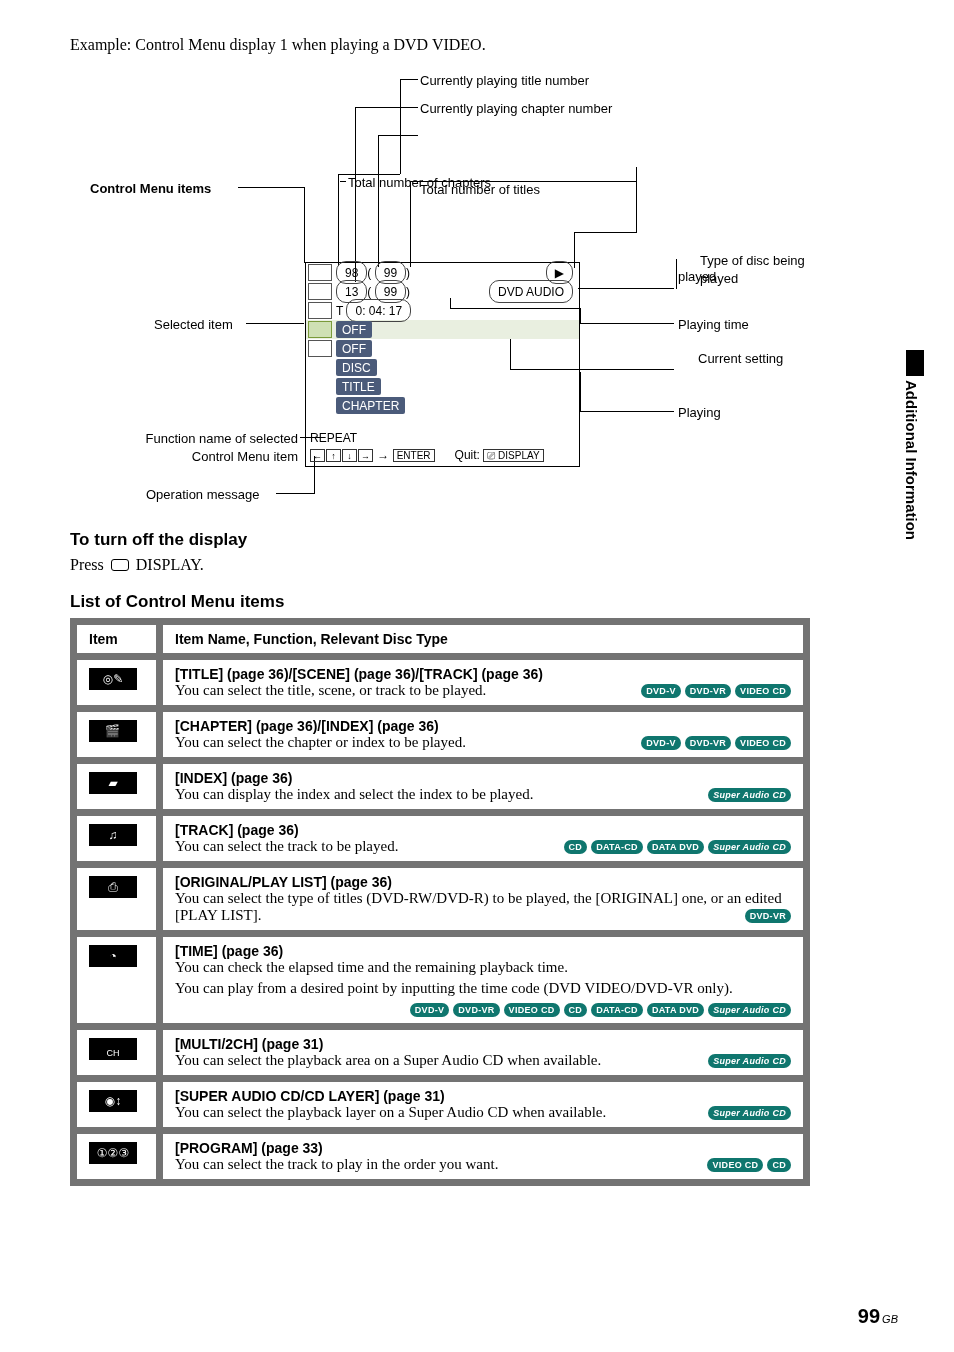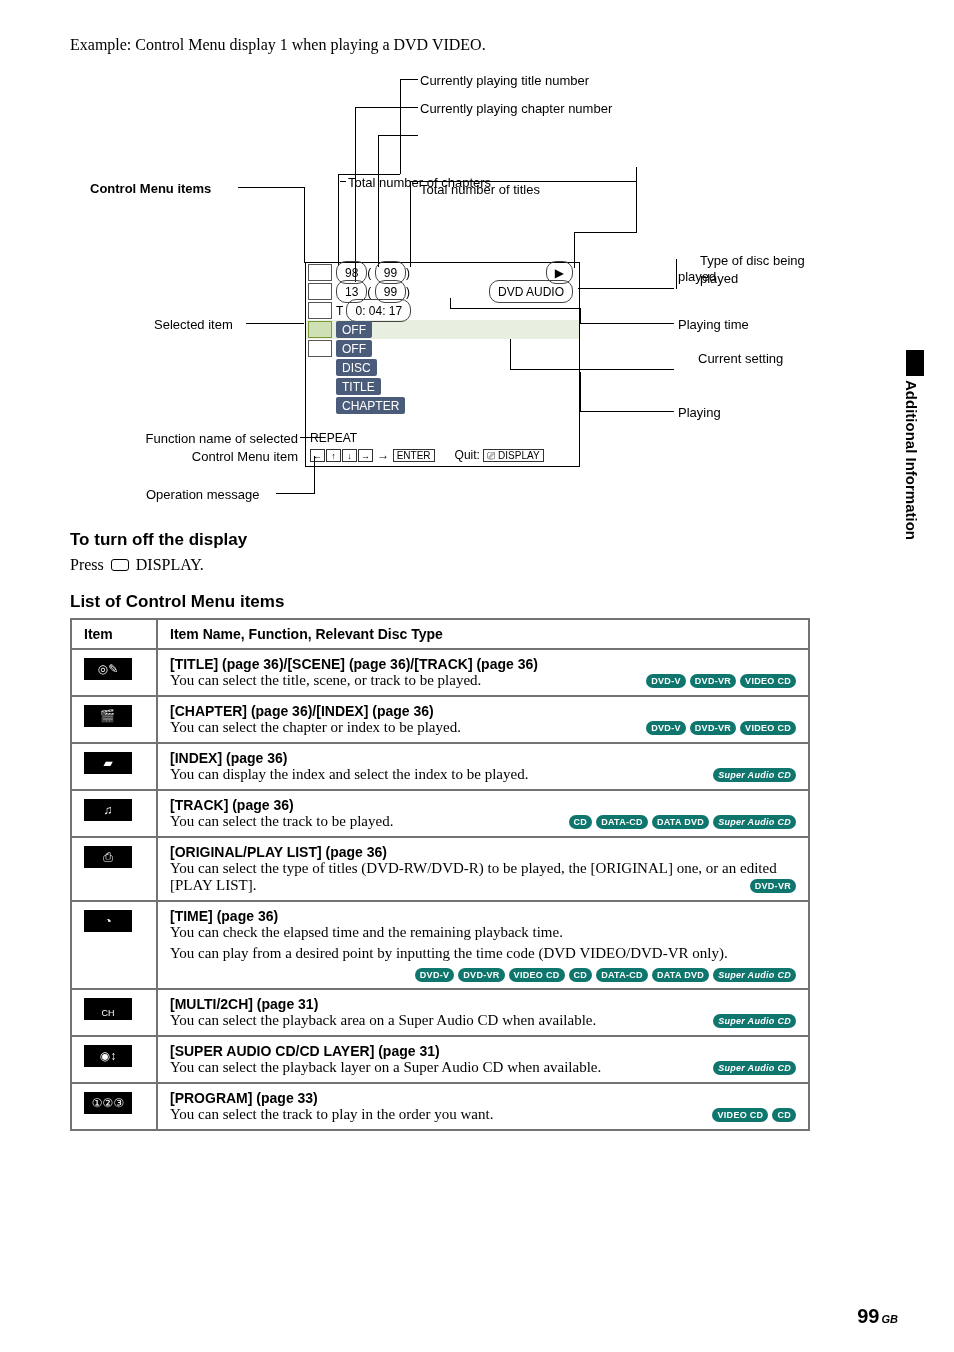--- a/index.html
+++ b/index.html
@@ -38,21 +38,21 @@
   .osd-bottom .enter { border:1px solid #333; font-size:10px; padding:0 3px; }
   .osd-bottom .display { border:1px solid #333; font-size:10px; padding:0 3px; }
 
   
   h3.sect { font-family: Arial, sans-serif; font-weight: bold; font-size: 17px; margin-top: 18px; margin-bottom: 6px; }
   .press-line { font-size: 16px; margin-bottom: 14px; }
   .press-line .disp-btn { display:inline-block; border:1px solid #000; border-radius:3px; width:18px; height:12px; vertical-align:middle; position:relative; top:-1px; margin:0 3px; }
 
   
   table.ctl { width: 740px; border-collapse: collapse; border:1px solid #000; }
-  table.ctl th, table.ctl td { border:2px solid #737373; padding:6px 12px; vertical-align: top; }
+  table.ctl th, table.ctl td { border:7px solid #737373; padding:6px 12px; vertical-align: top; }
   table.ctl th { font-family: Arial, sans-serif; font-size:14px; text-align:left; font-weight:bold; }
   table.ctl td.icon-cell { width: 86px; text-align:left; padding-top:8px; }
   .row-icon {
     display:inline-block; width:48px; height:22px; background:#000; color:#fff;
     text-align:center; line-height:22px; font-size:12px; font-family: Arial, sans-serif;
   }
   .item-title { font-family: Arial, sans-serif; font-weight:bold; font-size:14px; }
   .item-desc { font-family: "Times New Roman", serif; font-size:15px; margin-top:2px; }
   .badges { float:right; white-space:nowrap; }
   .badge {
@@ -64,21 +64,21 @@
   td .sub-desc { font-family:"Times New Roman",serif; font-size:15px; margin-top:4px; clear:both; }
   .badges-row { text-align:right; margin-top:4px; }
 
   
   .sidetab {
     position:absolute; right:34px; top:380px;
     writing-mode: vertical-rl; font-family: Arial, sans-serif; font-weight:bold; font-size:15px;
   }
   .sidetab-block { position:absolute; right:30px; top:350px; width:18px; height:26px; background:#000; }
   .pagenum { position:absolute; right:56px; bottom:24px; font-family:Arial,sans-serif; font-weight:bold; font-size:20px; }
-  .pagenum small { font-size:11px; font-style:italic; font-weight:bold; margin-left:2px; }
+  .pagenum small { font-size:11px; font-style:italic; font-weight:normal; margin-left:2px; }
 </style>
 </head>
 <body>
 
 <p class="example-line">Example: Control Menu display 1 when playing a DVD VIDEO.</p>
 
 <div class="diagram">
 
   <div class="callout" style="left:340px; top:0;">Currently playing title number</div>
   <div class="callout" style="left:340px; top:28px;">Currently playing chapter number</div>

